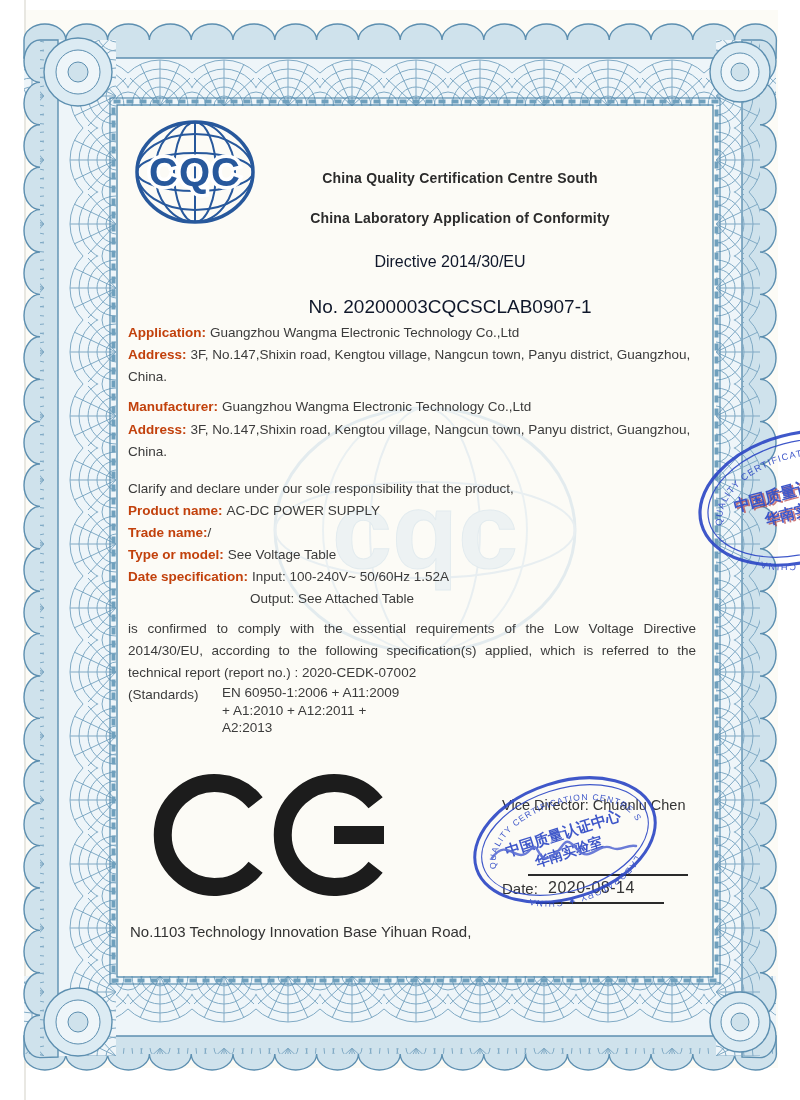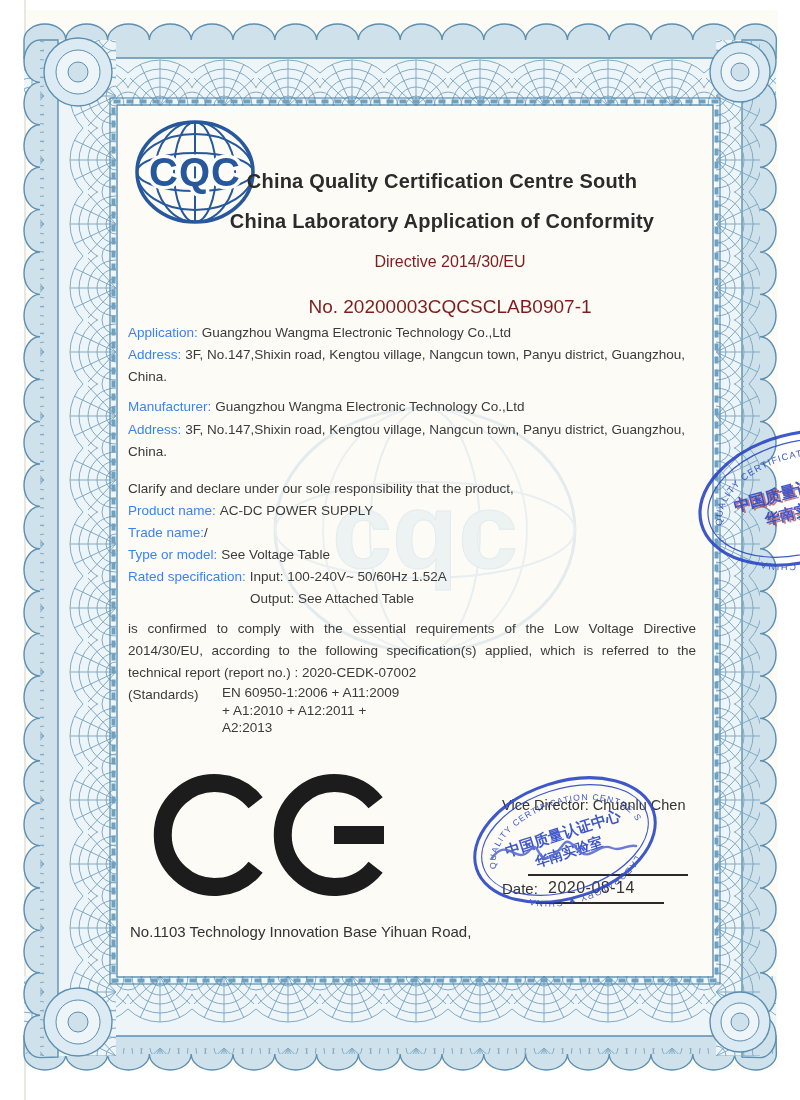--- a/index.html
+++ b/index.html
@@ -5,24 +5,24 @@
   html,body{margin:0;padding:0;background:#ffffff;}
   .page{
     position:relative;width:800px;height:1100px;overflow:hidden;
     background:#ffffff;
     font-family:"Liberation Sans","DejaVu Sans",sans-serif;
     color:#3a3a3a;
   }
   svg{display:block;}
   .abs{position:absolute;}
   .line{position:absolute;left:128px;white-space:nowrap;font-size:13.5px;line-height:22px;color:#3b3b3b;}
-  .lb{font-weight:400;color:#3b82f6;margin-right:4px;}
-  .title{position:absolute;left:212px;width:460px;text-align:center;font-weight:bold;
-         font-size:20px;color:#2b2b2b;letter-spacing:0.2px;white-space:nowrap;}
-  .subcenter{position:absolute;left:150px;width:600px;text-align:center;color:#7f1d1d;}
+  .lb{font-weight:700;color:#c2410c;margin-right:4px;}
+  .title{position:absolute;left:230px;width:460px;text-align:center;font-weight:bold;
+         font-size:14px;color:#2b2b2b;letter-spacing:0.2px;white-space:nowrap;}
+  .subcenter{position:absolute;left:150px;width:600px;text-align:center;color:#0f172a;}
   .para{position:absolute;left:128px;width:568px;font-size:13.5px;line-height:22px;
         text-align:justify;color:#3b3b3b;}
   .std{position:absolute;left:222px;font-size:13.5px;line-height:18px;white-space:nowrap;color:#3b3b3b;}
   .rule{position:absolute;border-top:2px solid #2a2a2a;}
   .footer-line{position:absolute;left:130px;font-size:15px;line-height:23px;white-space:nowrap;color:#333;}
   .sig-text{position:absolute;white-space:nowrap;color:#333;}
   .stamp-svg{position:absolute;opacity:0.9;}
 </style>
 </head>
 <body>
@@ -215,21 +215,21 @@
     <span class="lb">Product name:</span><span>AC-DC POWER SUPPLY</span>
   </div>
   <div class="line" style="top:478px">Clarify and declare under our sole responsibility that the product,</div>
   <div class="line" style="top:522px">
     <span class="lb" style="margin-right:0">Trade name:</span><span>/</span>
   </div>
   <div class="line" style="top:544px">
     <span class="lb">Type or model:</span><span>See Voltage Table</span>
   </div>
   <div class="line" style="top:566px">
-    <span class="lb">Rated specification:</span><span>Input: 100-240V~ 50/60Hz   1.52A</span>
+    <span class="lb">Date specification:</span><span>Input: 100-240V~ 50/60Hz   1.52A</span>
   </div>
   <div class="line" style="top:588px;left:250px">Output: See Attached Table</div>
 
   <div class="para" style="top:618px">is confirmed to comply with the essential requirements of the Low Voltage Directive 2014/30/EU, according to the following specification(s) applied, which is referred to the technical report (report no.) : 2020-CEDK-07002</div>
   <div class="line" style="top:684px">(Standards)</div>
   <div class="std" style="top:684px">EN 60950-1:2006 + A11:2009</div>
   <div class="std" style="top:702px">+  A1:2010  +  A12:2011  +</div>
   <div class="std" style="top:719px">A2:2013</div>
 
   <svg class="abs" style="left:148px;top:768px" width="260" height="134" viewBox="0 0 260 134">

